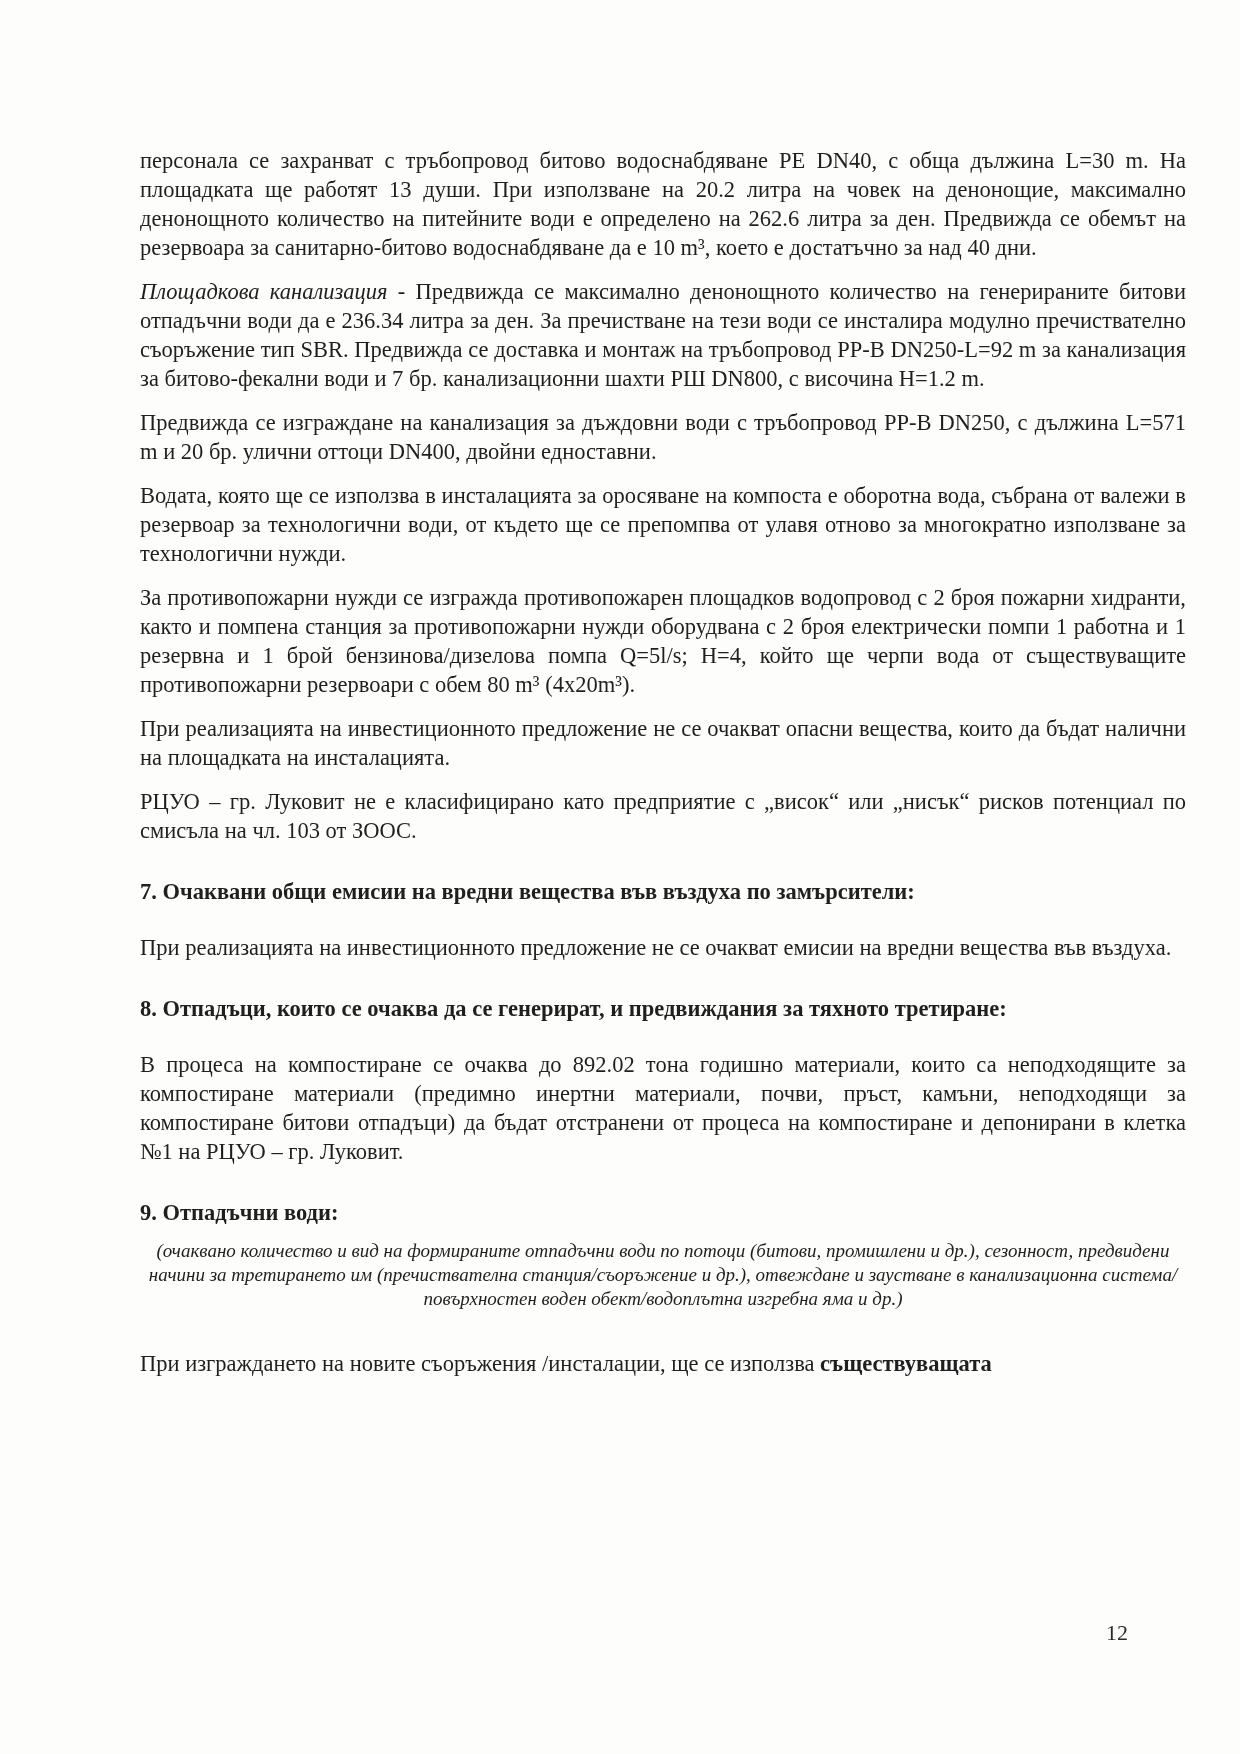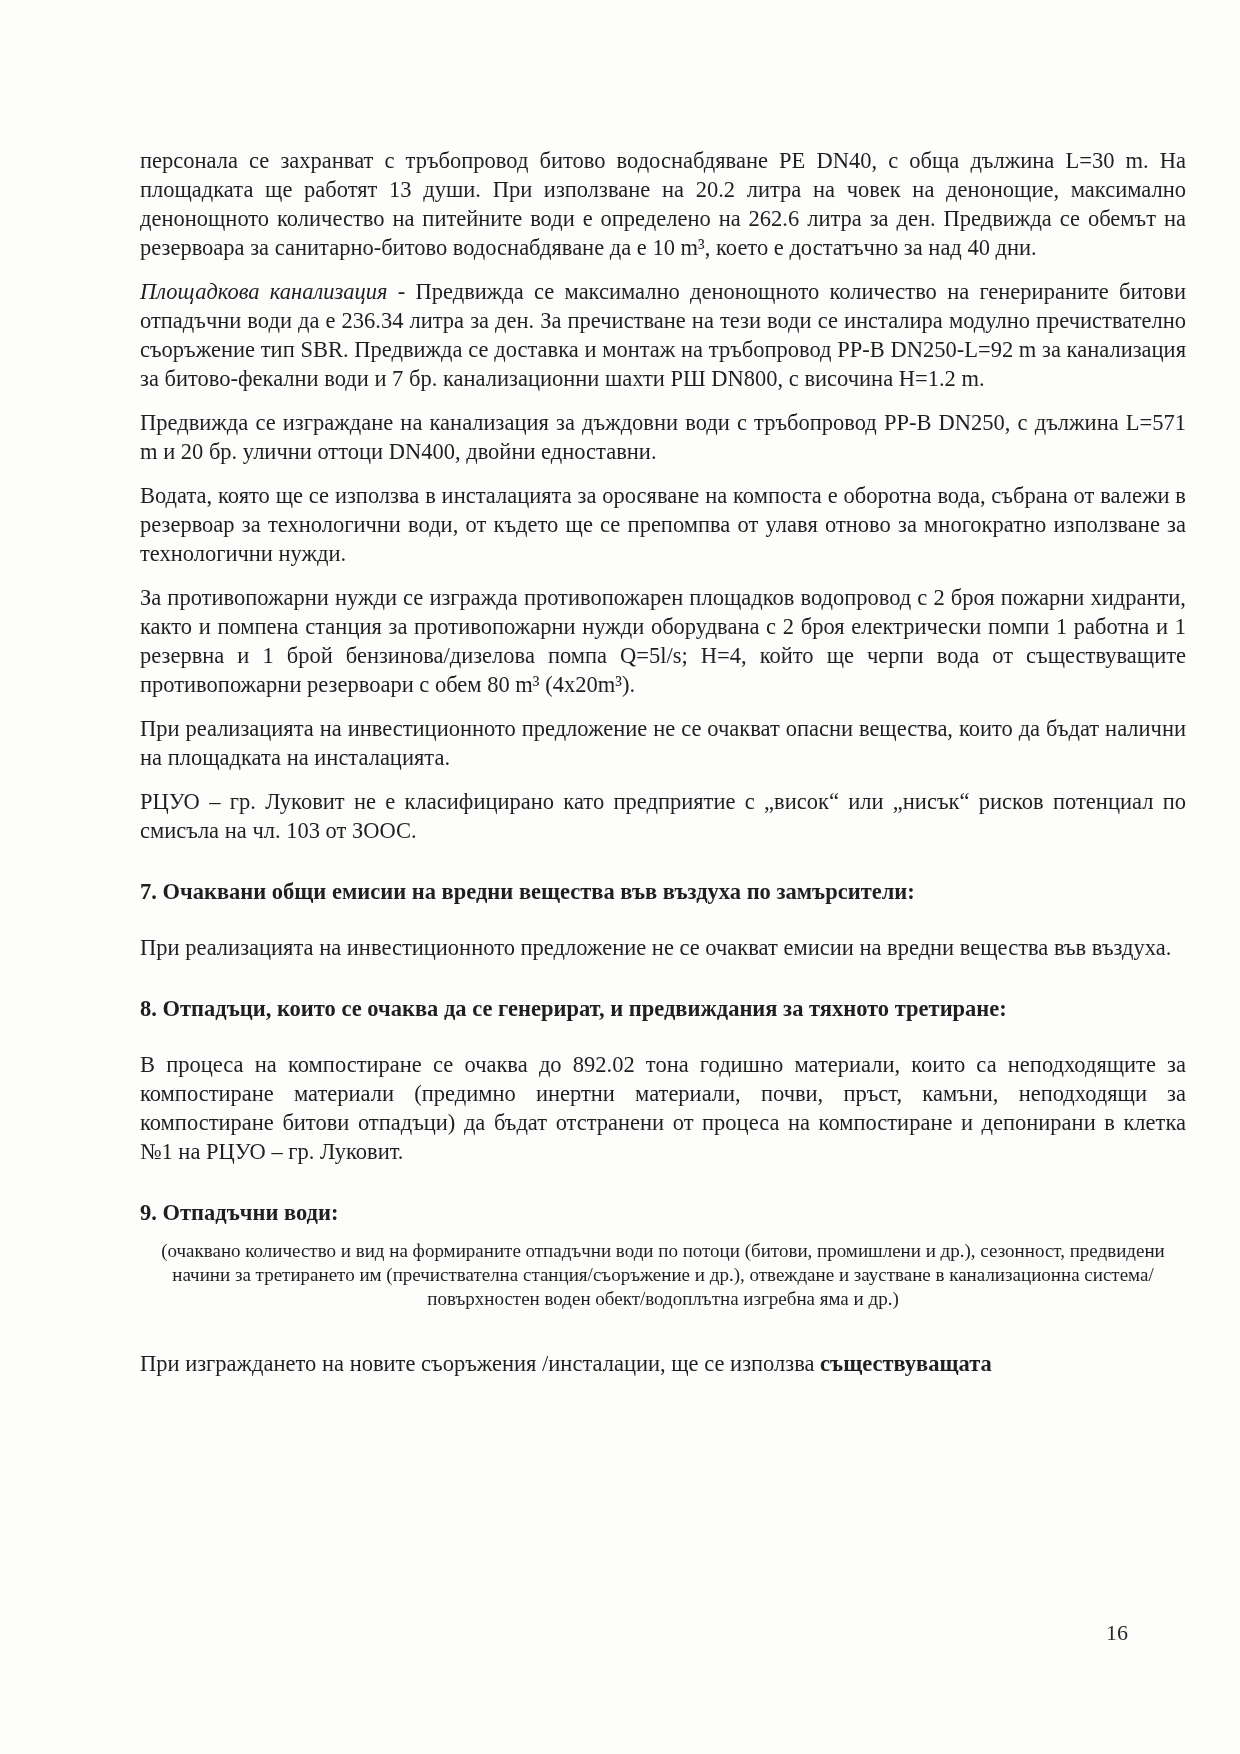--- a/index.html
+++ b/index.html
@@ -30,20 +30,21 @@
     font-size: 22.5px;
     line-height: 30px;
     font-weight: bold;
     text-align: left;
     margin: 32px 0 26px 0;
   }
   .sec-heading.tight { margin-bottom: 11px; }
   .note {
     font-size: 19px;
     line-height: 24px;
+    font-style: italic;
     text-align: center;
     margin: 2px 0 38px 0;
   }
   .italic { font-style: italic; }
   .bold { font-weight: bold; }
   .page-number {
     position: absolute;
     left: 1106px;
     top: 1620px;
     font-size: 22px;
@@ -81,14 +82,14 @@
     <p class="body"><span>В процеса на компостиране се очаква до 892.02 тона годишно материали, които са неподходящите за компостиране материали (предимно инертни материали, почви, пръст, камъни, неподходящи за компостиране битови отпадъци) да бъдат отстранени от процеса на компостиране и депонирани в клетка №1 на РЦУО – гр. Луковит.</span></p>
 
     <p class="sec-heading tight"><span>9. Отпадъчни води:</span></p>
 
     <p class="note"><span>(очаквано количество и вид на формираните отпадъчни води по потоци (битови, промишлени и др.), сезонност, предвидени начини за третирането им (пречиствателна станция/съоръжение и др.), отвеждане и заустване в канализационна система/повърхностен воден обект/водоплътна изгребна яма и др.)</span></p>
 
     <p class="body"><span>При изграждането на новите съоръжения /инсталации, ще се използва </span><span class="bold">съществуващата</span></p>
 
   </div>
 
-  <div class="page-number">16</div>
+  <div class="page-number">12</div>
 </div>
 
 </body></html>

